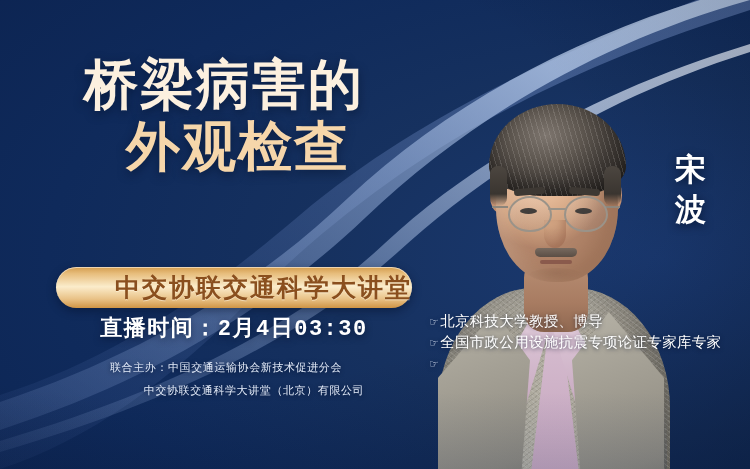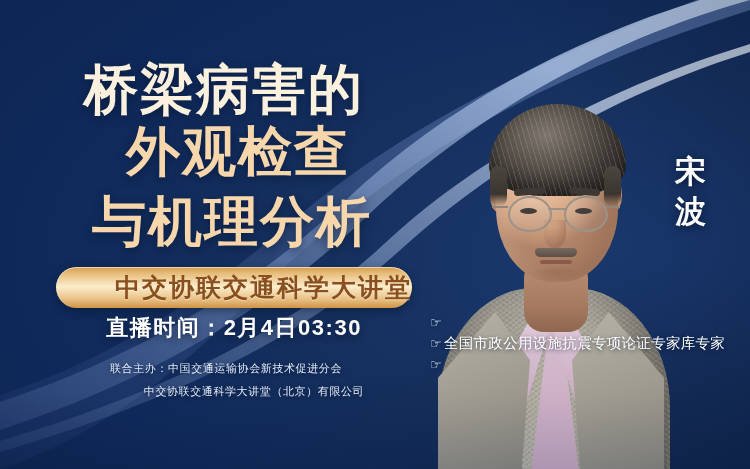--- a/index.html
+++ b/index.html
@@ -5,21 +5,21 @@
   html, body {
     margin: 0;
     padding: 0;
     background: #222;
   }
   #poster {
     position: relative;
     width: 750px;
     height: 469px;
     overflow: hidden;
-    font-family: Liberation Sans, sans-serif;
+    font-family: Liberation Mono, monospace;
     background: #be185d;
     user-select: none;
   }
 
   
   .bg-base {
     position: absolute;
     inset: 0;
     background:
       radial-gradient(120% 100% at 88% 55%, #1b3a72 0%, #16315f 38%, #0f2a5b 68%, #0c2350 100%);
@@ -365,39 +365,39 @@
     <div class="p-nose"></div>
     <div class="p-stache"></div>
     <div class="p-mouth"></div>
     <div class="p-chin"></div>
     <div class="p-fade"></div>
   </div>
 
   <div class="title-block">
     <div class="t-line t1">桥梁病害的</div>
     <div class="t-line t2">外观检查</div>
-    <div class="t-line t3">与机理分析</div>
   </div>
 
   <div class="badge">
     <span class="badge-text">中交协联交通科学大讲堂</span>
   </div>
 
   <div class="livetime">直播时间：2月4日03:30</div>
 
   <div class="organizers">
     <div>联合主办：中国交通运输协会新技术促进分会</div>
     <div class="org-l2">中交协联交通科学大讲堂（北京）有限公司</div>
   </div>
 
   <div class="speaker-name">宋波</div>
 
   <div class="creds">
     <div class="cred-row">
       <span class="cred-bullet">☞</span>
+      <span>北京科技大学教授、博导</span>
     </div>
     <div class="cred-row">
       <span class="cred-bullet">☞</span>
       <span>全国市政公用设施抗震专项论证专家库专家</span>
     </div>
     <div class="cred-row">
       <span class="cred-bullet">☞</span>
     </div>
   </div>
 

